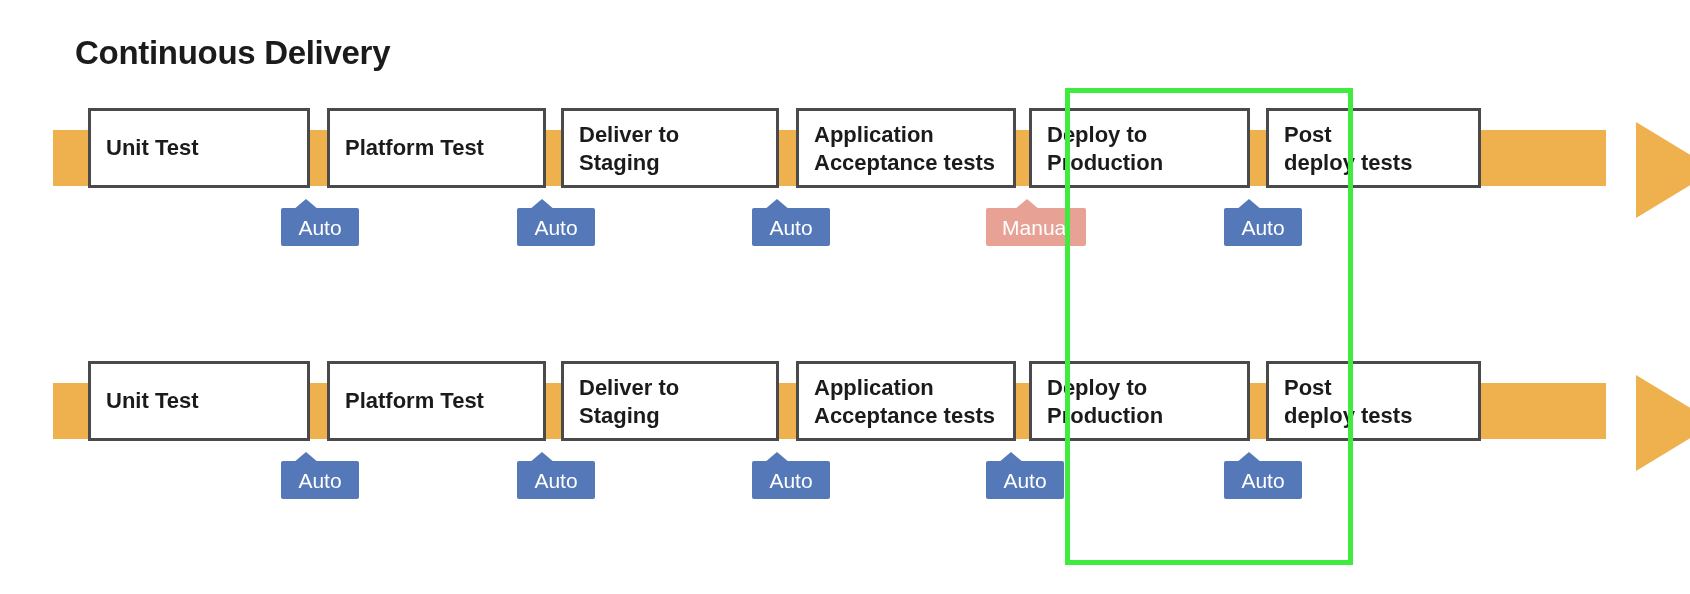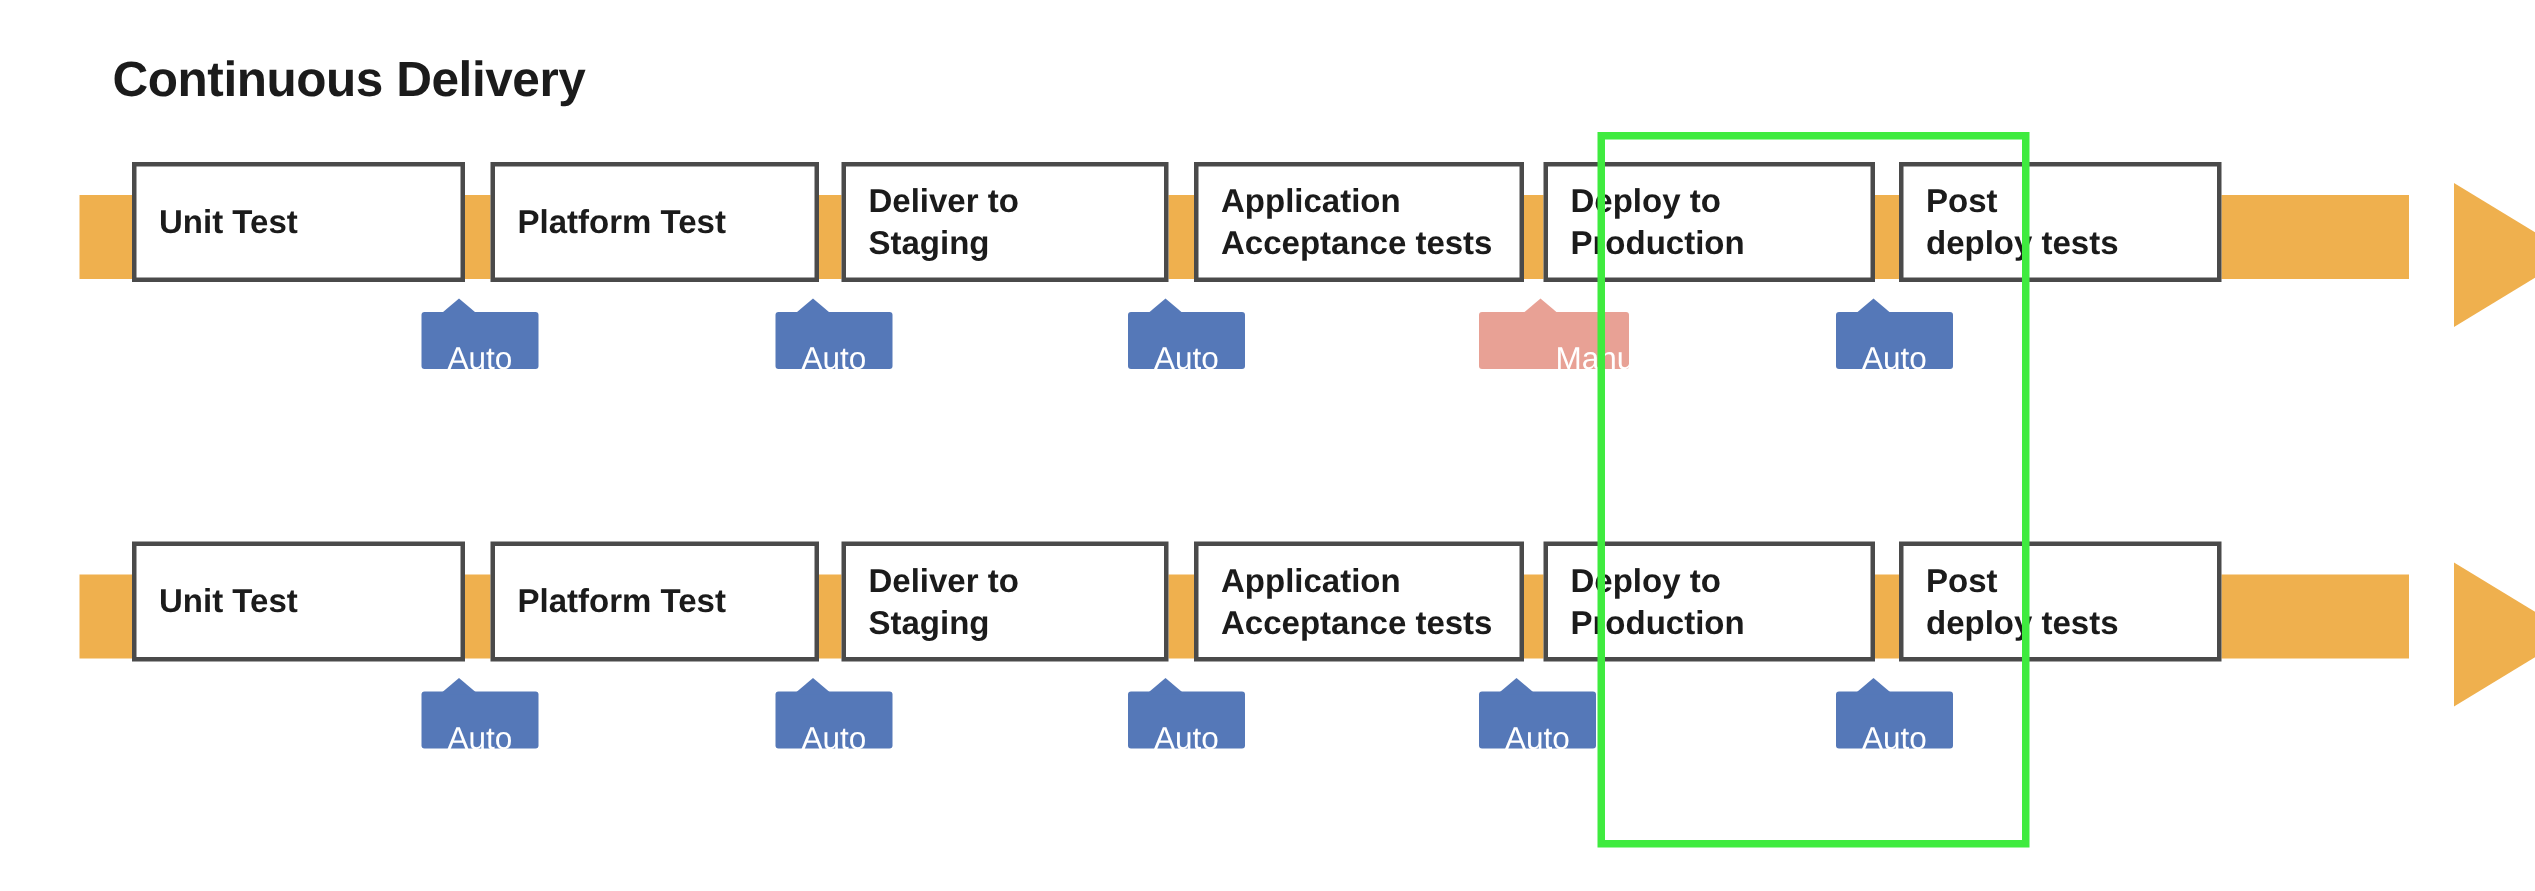--- a/index.html
+++ b/index.html
@@ -105,21 +105,21 @@
     left: 12px;
     top: -9px;
     width: 0;
     height: 0;
     border-left: 13px solid transparent;
     border-right: 13px solid transparent;
   }
   .badge .txt {
     position: absolute;
     left: 0;
-    top: 12px;
+    top: 0;
     width: 78px;
     height: 38px;
     display: flex;
     align-items: center;
     justify-content: center;
     line-height: 1;
   }
   .badge.auto .body { background: #5578B8; }
   .badge.auto .tab  { border-bottom: 11px solid #5578B8; }
   .badge.manual .body { background: #E8A195; }
@@ -180,21 +180,21 @@
     <div class="txt">Auto</div>
   </div>
   <div class="badge auto" style="left:752px; top:208px;">
     <div class="body"></div>
     <div class="tab"></div>
     <div class="txt">Auto</div>
   </div>
   <div class="badge manual" style="left:986px; top:208px; width:100px;">
     <div class="body" style="width:100px;"></div>
     <div class="tab" style="left:28px;"></div>
-    <div class="txt" style="width:101px;padding-left:35px;">Manual</div>
+    <div class="txt" style="width:101px;">Manual</div>
   </div>
   <div class="badge auto" style="left:1224px; top:208px;">
     <div class="body"></div>
     <div class="tab"></div>
     <div class="txt">Auto</div>
   </div>
 
 
   <div class="pipeline" style="top:361px;">
     <div class="spine">

